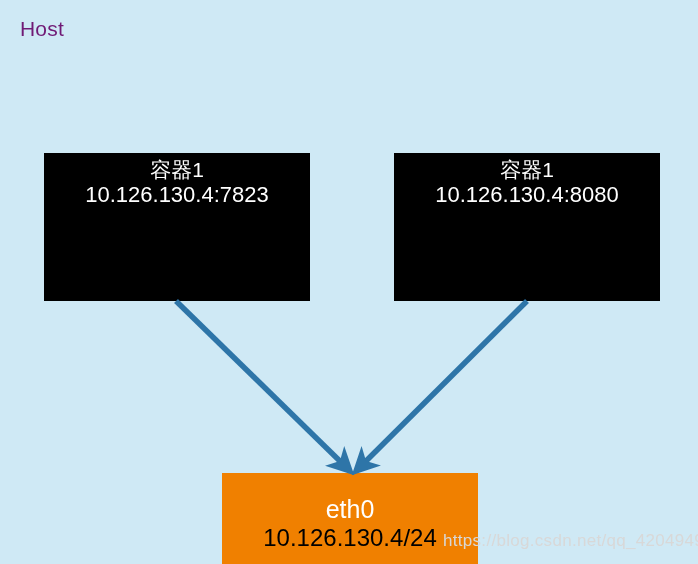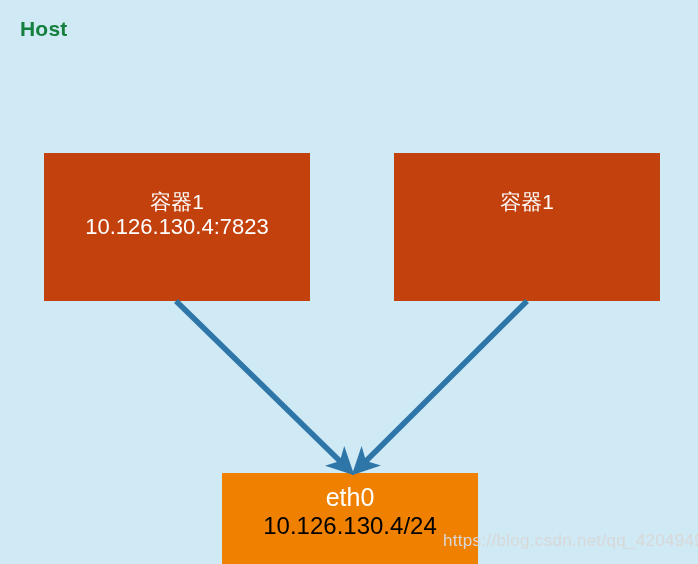--- a/index.html
+++ b/index.html
@@ -20,37 +20,37 @@
     height: 564px;
     background: #cfe9f5;
     overflow: hidden;
   }
 
   #host-label {
     position: absolute;
     left: 20px;
     top: 17px;
     font-size: 21px;
-    font-weight: bold;
-    color: #15803d;
+    font-weight: normal;
+    color: #701a75;
     letter-spacing: 0.2px;
     white-space: nowrap;
   }
 
   .container-box {
     position: absolute;
     width: 266px;
     height: 148px;
-    background: #c2410c;
+    background: #000000;
     display: flex;
     flex-direction: column;
     align-items: center;
     justify-content: flex-start;
     box-sizing: border-box;
-    padding-top: 36px;
+    padding-top: 4px;
   }
   #container-box-left  { left: 44px;  top: 153px; }
   #container-box-right { left: 394px; top: 153px; }
 
   .container-title {
     font-size: 21px;
     color: #ffffff;
     line-height: 1.2;
     white-space: nowrap;
   }
@@ -66,21 +66,21 @@
     left: 222px;
     top: 473px;
     width: 256px;
     height: 91px;
     background: #f08000;
     display: flex;
     flex-direction: column;
     align-items: center;
     justify-content: flex-start;
     box-sizing: border-box;
-    padding-top: 10px;
+    padding-top: 22px;
   }
   #eth0-name {
     font-size: 25px;
     color: #ffffff;
     line-height: 1.15;
     white-space: nowrap;
   }
   #eth0-address {
     font-size: 24px;
     color: #000000;
@@ -114,20 +114,21 @@
 
   <div id="host-label">Host</div>
 
   <div class="container-box" id="container-box-left">
     <div class="container-title">容器1</div>
     <div class="container-address">10.126.130.4:7823</div>
   </div>
 
   <div class="container-box" id="container-box-right">
     <div class="container-title">容器1</div>
+    <div class="container-address">10.126.130.4:8080</div>
   </div>
 
   <div id="eth0-box">
     <div id="eth0-name">eth0</div>
     <div id="eth0-address">10.126.130.4/24</div>
   </div>
 
   <svg id="arrow-layer" viewBox="0 0 698 564" width="698" height="564" xmlns="http://www.w3.org/2000/svg">
     <defs>
       <marker id="arrowhead" markerWidth="5" markerHeight="5" refX="3.4" refY="2.5" orient="auto" markerUnits="strokeWidth">

